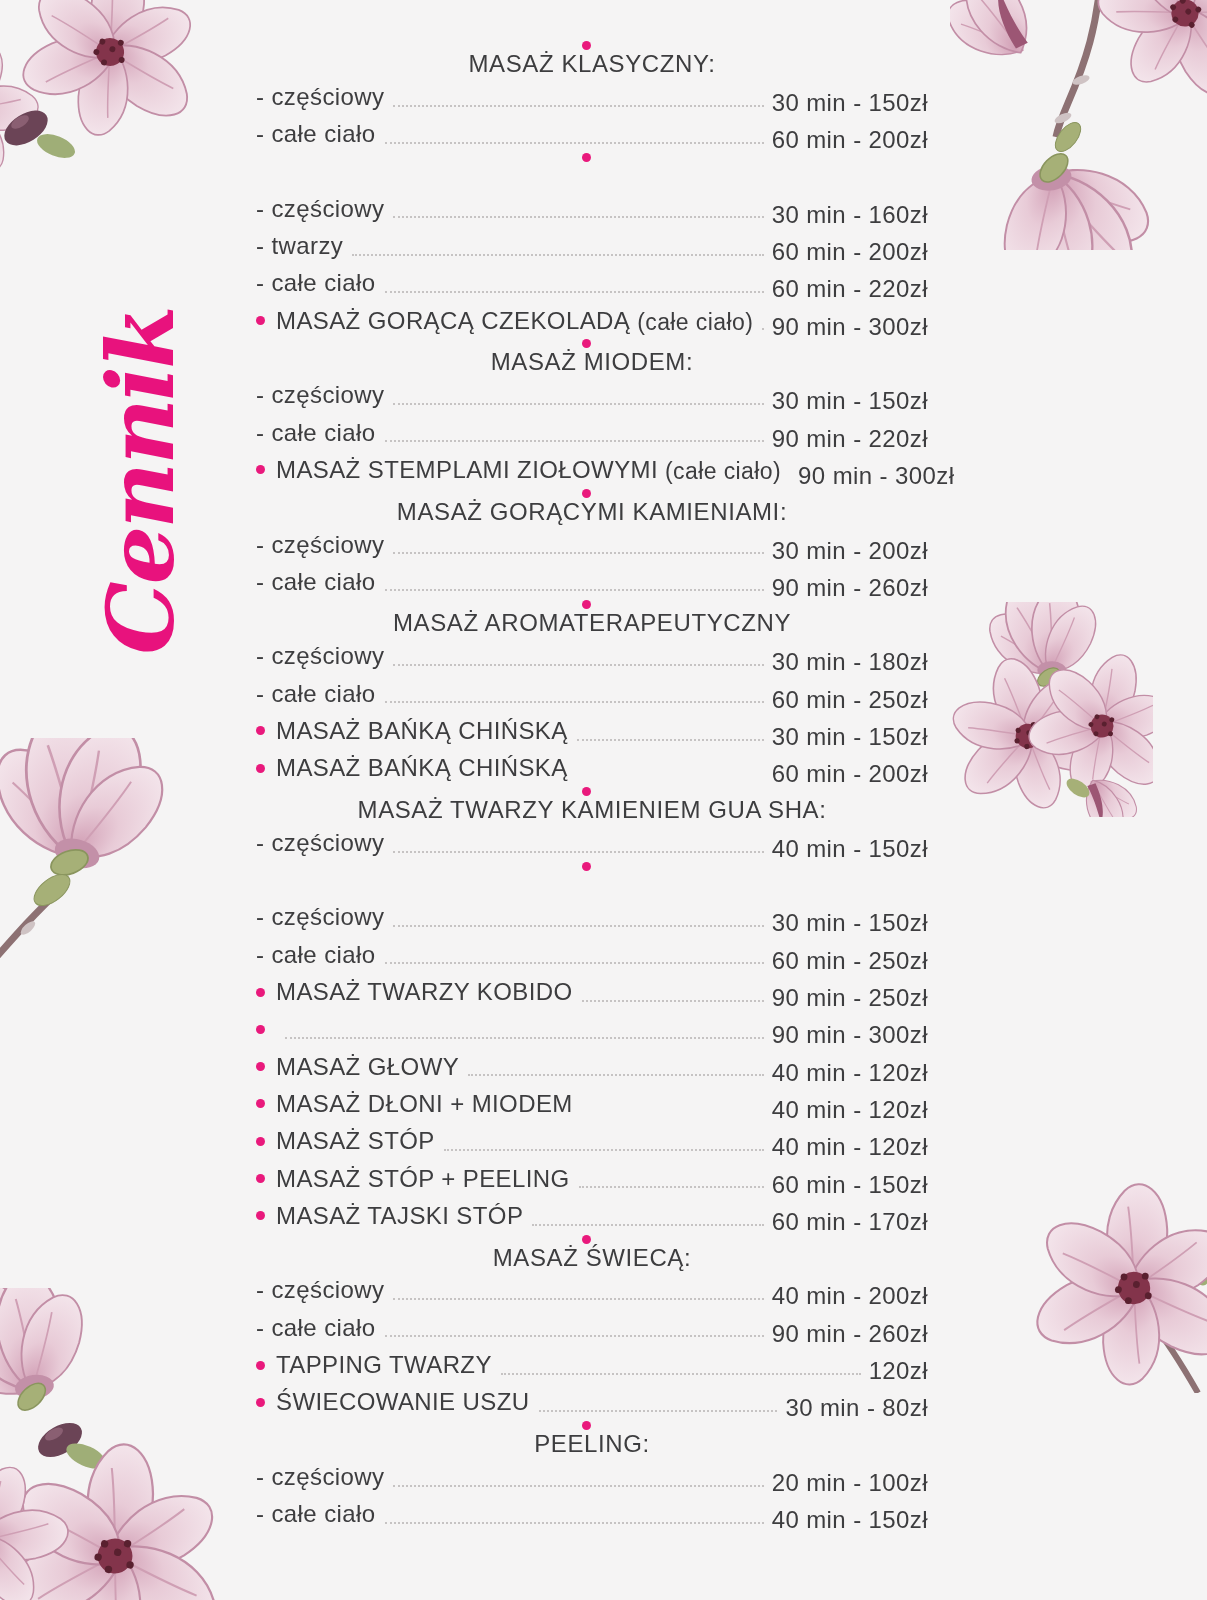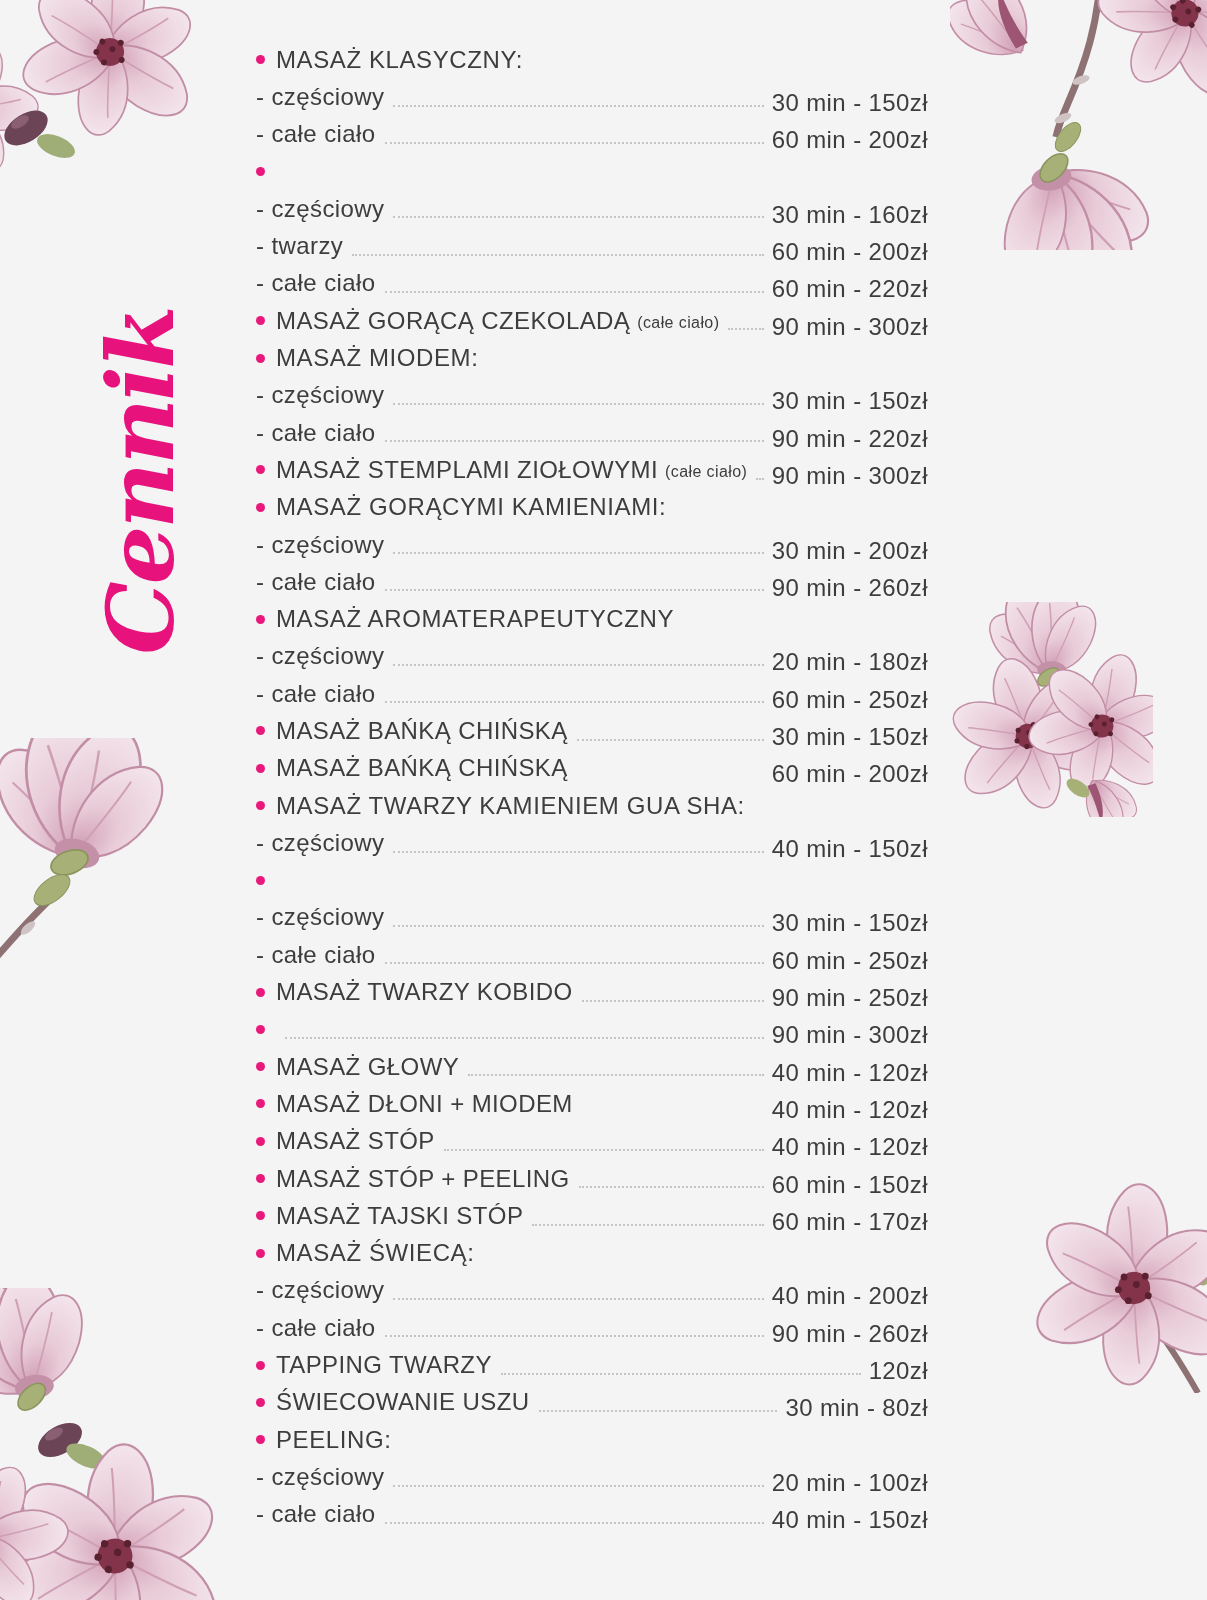--- a/index.html
+++ b/index.html
@@ -10,27 +10,27 @@
     color:#3d3d3f;
   }
   .page{position:absolute;inset:0;}
 
   
   .list{position:absolute;left:256px;top:41px;width:672px;}
   .row{
     display:flex;align-items:center;height:37.3px;
     font-size:24px;letter-spacing:.4px;white-space:nowrap;
   }
-  .row.header{letter-spacing:.6px;}
+  .row.header{letter-spacing:.6px;flex-direction:column;}
   .bullet{
     width:9px;height:9px;border-radius:50%;
     background:#e9197c;margin-right:11px;flex:0 0 auto;
   }
   .nm{flex:0 0 auto;}
-  .note{font-size:16px;margin-left:7px;padding-top:4px;flex:0 0 auto;}
+  .note{font-size:23px;margin-left:7px;padding-top:4px;flex:0 0 auto;}
   .leader{
     flex:1 1 auto;height:1px;align-self:flex-end;
     margin:0 8px 9px 9px;
     border-bottom:2.2px dotted #c6c3c3;
   }
   .leader.nodots{border-bottom:none;}
   .pr{flex:0 0 auto;margin-top:12px;}
 
   
   .cennik{
@@ -224,21 +224,21 @@
         <span class="leader"></span>
         <span class="pr">90 min - 260zł</span>
       </div>
       <div class="row header">
         <span class="bullet"></span>
         <span class="nm">MASAŻ AROMATERAPEUTYCZNY</span>
       </div>
       <div class="row">
         <span class="nm">- częściowy</span>
         <span class="leader"></span>
-        <span class="pr">20 min - 180zł</span>
+        <span class="pr">30 min - 180zł</span>
       </div>
       <div class="row">
         <span class="nm">- całe ciało</span>
         <span class="leader"></span>
         <span class="pr">60 min - 250zł</span>
       </div>
       <div class="row">
         <span class="bullet"></span>
         <span class="nm">MASAŻ BAŃKĄ CHIŃSKĄ</span>
         <span class="leader"></span>

